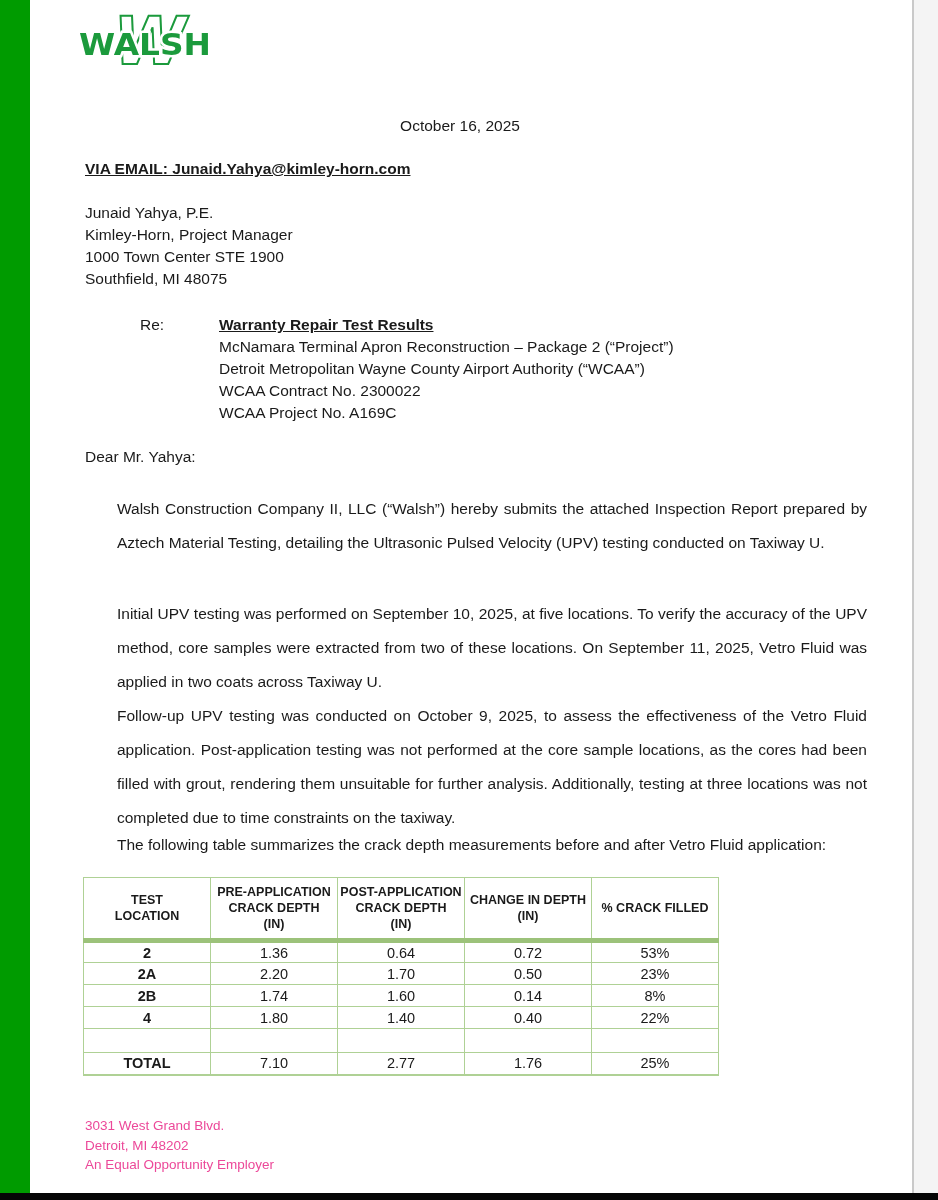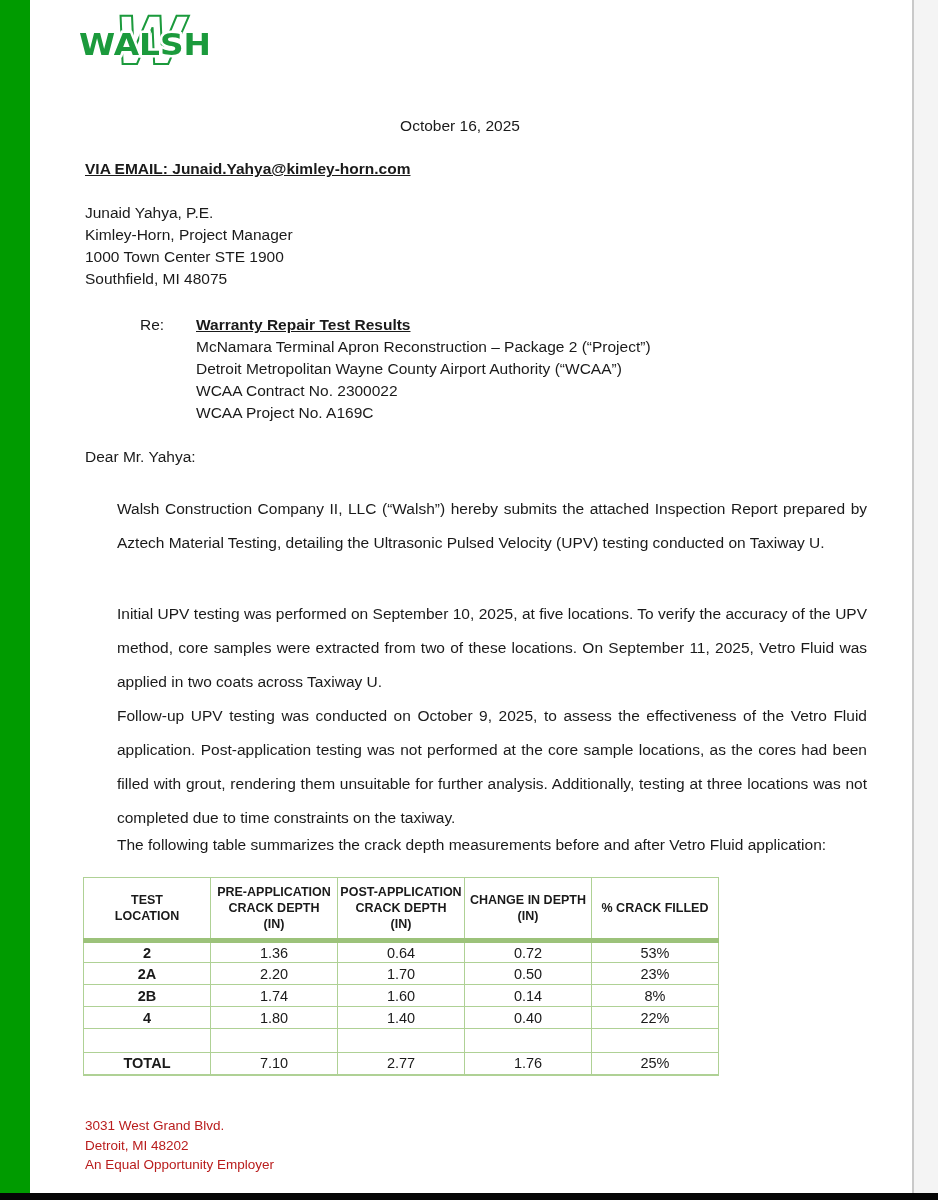--- a/index.html
+++ b/index.html
@@ -13,41 +13,41 @@
 
   .logo { position:absolute; left:78px; top:6px; width:140px; height:66px; }
 
   .content { position:absolute; left:85px; top:0; width:750px; height:1200px; font-size:15.5px; }
 
   .date       { position:absolute; top:117px; left:0; width:750px; text-align:center; }
   .via        { position:absolute; top:160px; left:0; font-weight:bold; text-decoration:underline; }
   .recipient  { position:absolute; top:202px; left:0; line-height:22px; }
   .re-block   { position:absolute; top:314px; left:55px; display:flex; }
   .re-label   { width:56px; line-height:22px; }
-  .re-body    { line-height:22px; }
+  .re-body    { line-height:22px;margin-left:23px; }
   .re-title   { font-weight:bold; text-decoration:underline; }
   .salutation { position:absolute; top:448px; left:0; }
 
   .para { position:absolute; left:0; width:750px; text-align:justify; line-height:34px;margin-left:32px; }
   .p1 { top:492px; }
   .p2 { top:597px; }
   .p3 { top:699px; }
   .p4 { top:828px; }
 
   table.results { position:absolute; top:877px; left:-2px; width:636px;
                   border-collapse:collapse; table-layout:fixed; }
   table.results th, table.results td { border:1px solid #AFD195; text-align:center; vertical-align:middle; }
   table.results thead th { height:63px; font-size:12.5px; font-weight:bold; line-height:16px;
                            border-bottom:5px solid #9CC27A; padding:2px; }
   table.results tbody td { height:22px; font-size:14.5px; padding:0 2px; }
   table.results tbody td.loc { font-weight:bold; }
   table.results tr.spacer td { height:24px; }
   table.results tbody { border-bottom:2px solid #AFD195; }
 
-  .footer { position:absolute; top:1116px; left:0; line-height:19.5px; font-size:13.5px; color:#b91c1c; }
+  .footer { position:absolute; top:1116px; left:0; line-height:19.5px; font-size:13.5px; color:#ec4899; }
 </style>
 </head>
 <body>
 
 <div class="canvas">
   <div class="green-bar"></div>
   <div class="right-strip"></div>
   <div class="black-bar"></div>
 
   <svg class="logo" viewBox="0 0 140 66" xmlns="http://www.w3.org/2000/svg">

